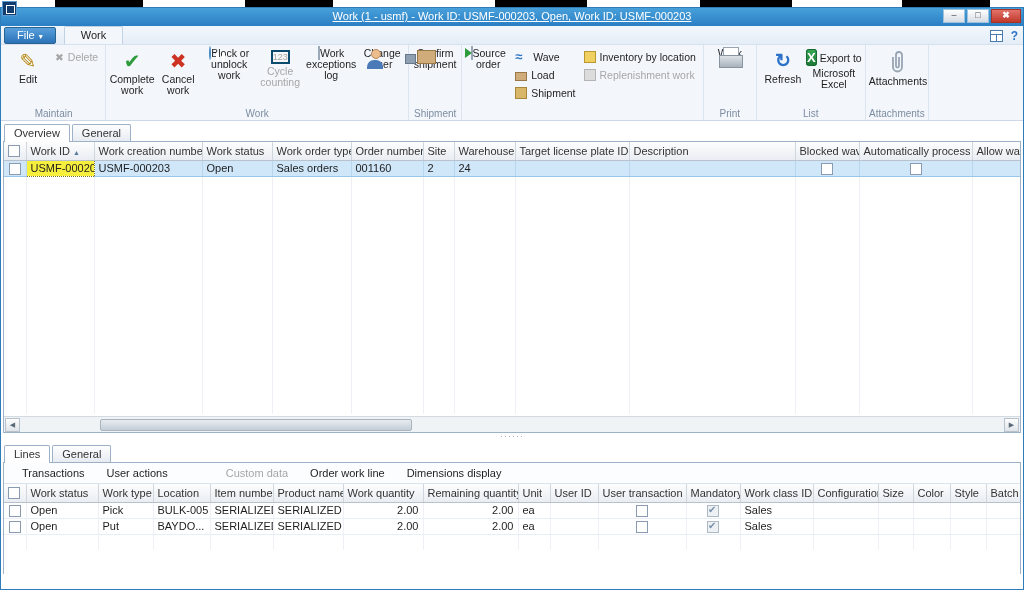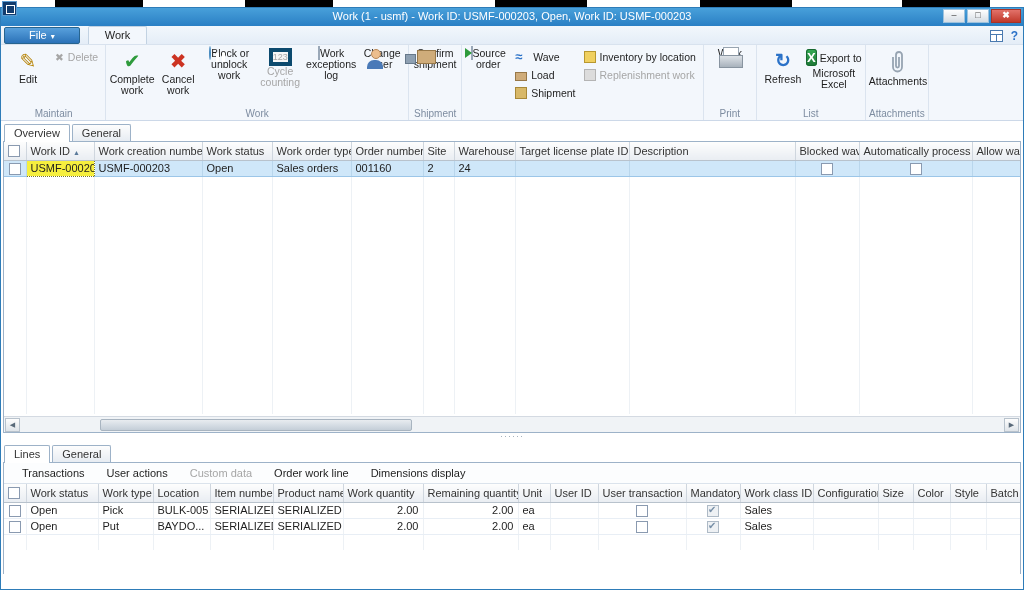--- a/index.html
+++ b/index.html
@@ -7,28 +7,28 @@
   .screen { position: relative; width: 1024px; height: 590px; background: #fff; overflow: hidden; }
 
   
   .top-strip { position: absolute; top: 0; left: 0; width: 1024px; height: 7px; background: #fff; }
   .frag { position: absolute; top: 0; height: 7px; background: #000; }
   .app-icon { position: absolute; top: 1px; left: 2px; width: 15px; height: 15px; background: #123c6e; border: 1px solid #5a9ad0; z-index: 5; }
   .app-icon::after { content: ""; position: absolute; left: 3px; top: 3px; width: 7px; height: 7px; border: 1.5px solid #fff; }
 
   
   .window { position: absolute; top: 7px; left: 0; width: 1024px; height: 583px; border: 1px solid #2e7cb8; background: #fff; }
-  .titlebar { height: 18px; background: linear-gradient(#48a0da, #2a7fc4); color: #fff; text-align: center; line-height: 17px; position: relative; }
+  .titlebar { height: 18px; background: linear-gradient(#48a0da, #2a7fc4); color: #fff; text-align: center; line-height: 17px; position: relative; text-decoration: underline; }
   .caps { position: absolute; right: 2px; top: 1px; display: flex; }
   .cap { width: 22px; height: 14px; margin-left: 2px; border: 1px solid #9cc2de; background: linear-gradient(#fefefe, #d6dde4); color: #444; font-size: 9px; line-height: 11px; text-align: center; }
   .cap.close { width: 30px; background: linear-gradient(#e2726a, #c0392b); border-color: #a93226; color: #fff; font-weight: bold; }
 
   
   .menurow { height: 19px; background: linear-gradient(#f2f7fc, #e4edf7); display: flex; align-items: flex-end; position: relative; border-bottom: 1px solid #d8e2ee; }
-  .file-btn { margin: 1px 2px 0 3px; height: 17px; padding: 0 24px; background: linear-gradient(#58a0dc, #2b72b8); color: #fff; border: 1px solid #27648f; border-radius: 2px; line-height: 15px; }
+  .file-btn { margin: 1px 2px 0 3px; height: 17px; padding: 0 12px; background: linear-gradient(#58a0dc, #2b72b8); color: #fff; border: 1px solid #27648f; border-radius: 2px; line-height: 15px; }
   .file-btn .dd { font-size: 8px; margin-left: 4px; }
   .tab-work { margin-left: 6px; height: 18px; padding: 0 16px; background: #f3f7fc; border: 1px solid #c2d2e2; border-bottom: none; border-radius: 2px 2px 0 0; line-height: 17px; }
   .mr-icons { position: absolute; right: 5px; top: 3px; display: flex; gap: 8px; align-items: center; }
   .layout-ic { width: 13px; height: 12px; border: 1px solid #4a7ab0; background: #fff; position: relative; }
   .layout-ic::before { content: ""; position: absolute; left: 0; right: 0; top: 3px; height: 1px; background: #4a7ab0; }
   .layout-ic::after { content: ""; position: absolute; top: 3px; bottom: 0; left: 5px; width: 1px; background: #4a7ab0; }
   .help-ic { color: #2b72c8; font-weight: bold; font-size: 12px; }
 
   
   .ribbon { height: 76px; background: #f3f7fc; border-bottom: 1px solid #ccd8e8; display: flex; padding: 0 1px; }
@@ -39,21 +39,21 @@
   .rbtn.w56 { width: 56px; }
   .disabled, .disabled * { color: #a6a6a6 !important; }
   .small-col { display: flex; flex-direction: column; gap: 2px; padding-top: 2px; }
   .small-item { display: flex; align-items: center; gap: 4px; height: 16px; padding: 0 4px; font-size: 10.5px; white-space: nowrap; }
 
   
   .ic-green { color: #2e9b3c; } .ic-red { color: #cc3322; } .ic-gold { color: #b8860b; } .ic-gray { color: #aaa; }
   .i-pause { width: 22px; height: 22px; border-radius: 50%; background: linear-gradient(#a8d4f2, #569ed6); border: 1px solid #4a8cc0; position: relative; margin: 2px auto 2px; }
   .i-pause::before, .i-pause::after { content: ""; position: absolute; top: 6px; width: 3px; height: 9px; background: #fff; }
   .i-pause::before { left: 6px; } .i-pause::after { left: 12px; }
-  .i-cycle { width: 26px; height: 20px; margin: 3px auto 3px; border: 4px solid #0c4a6e; color: #99a; font-size: 9px; line-height: 18px; background: #f6f6f6; }
+  .i-cycle { width: 26px; height: 20px; margin: 3px auto 3px; border: 2px solid #0c4a6e; color: #99a; font-size: 9px; line-height: 18px; background: #f6f6f6; }
   .i-doc { width: 17px; height: 22px; background: #fff; border: 1px solid #9aa8b8; margin: 2px auto 2px; position: relative; }
   .i-doc::before { content: ""; position: absolute; left: 3px; right: 3px; top: 4px; height: 1px; background: #b0bcc8; box-shadow: 0 4px 0 #b0bcc8, 0 8px 0 #b0bcc8, 0 12px 0 #b0bcc8; }
   .i-source { width: 17px; height: 22px; background: #fff; border: 1px solid #9aa8b8; margin: 2px auto 2px; position: relative; }
   .i-source::before { content: ""; position: absolute; left: 3px; right: 3px; top: 4px; height: 1px; background: #b0bcc8; box-shadow: 0 4px 0 #b0bcc8, 0 8px 0 #b0bcc8; }
   .i-source::after { content: ""; position: absolute; right: -5px; bottom: 1px; border: 5px solid transparent; border-left: 7px solid #2e9b3c; }
   .i-person { width: 22px; height: 23px; margin: 2px auto 1px; position: relative; }
   .i-person::before { content: ""; position: absolute; left: 7px; top: 2px; width: 8px; height: 8px; border-radius: 50%; background: #ecbe8e; border: 1px solid #b88858; }
   .i-person::after { content: ""; position: absolute; left: 3px; top: 13px; width: 16px; height: 9px; border-radius: 7px 7px 0 0; background: #4a7ab8; }
   .i-truck { width: 27px; height: 21px; margin: 3px auto 2px; position: relative; }
   .i-truck::before { content: ""; position: absolute; left: 0; top: 3px; width: 17px; height: 12px; background: #cfac7a; border: 1px solid #987848; }
@@ -103,21 +103,21 @@
   .hs-arrow { position: absolute; top: 1px; width: 15px; height: 14px; background: linear-gradient(#fdfdfd, #dfe4e9); border: 1px solid #b8c2cc; color: #5a6a7a; font-size: 7px; line-height: 12px; text-align: center; }
   .hs-left { left: 1px; } .hs-right { right: 1px; }
   .hs-thumb { position: absolute; top: 2px; left: 96px; width: 312px; height: 12px; background: linear-gradient(#e8ecf0, #c4ced8); border: 1px solid #a8b4c0; border-radius: 2px; }
 
   .splitter { height: 9px; text-align: center; color: #9aa7b4; font-size: 9px; line-height: 6px; letter-spacing: 1px; }
 
   
   .linesbox { margin: 0 2px; border: 1px solid #9db2c8; border-bottom: none; background: #fff; height: 112px; overflow: hidden; }
   .actionsrow { height: 21px; display: flex; align-items: center; gap: 22px; padding-left: 18px; border-bottom: 1px solid #dbe3ec; background: #fcfdfe; }
   .alink { color: #1e1e1e; white-space: nowrap; }
-  .alink.disabled { color: #a6a6a6; }
+  .alink.disabled { color: #a6a6a6; margin-left: 36px; }
 </style>
 </head>
 <body>
 
 <div class="screen">
 
   <div class="top-strip">
     <div class="frag" style="left:55px;width:88px"></div>
     <div class="frag" style="left:245px;width:88px"></div>
     <div class="frag" style="left:495px;width:92px"></div>

